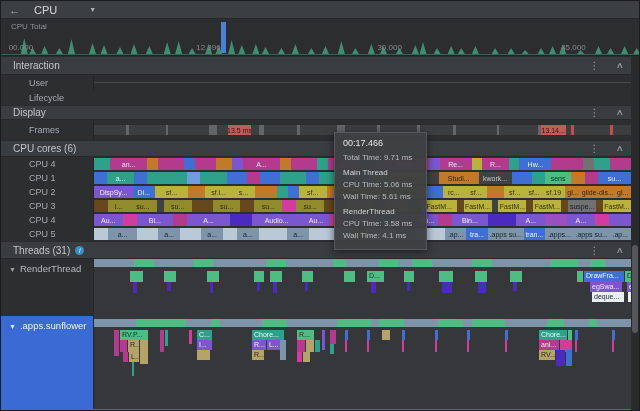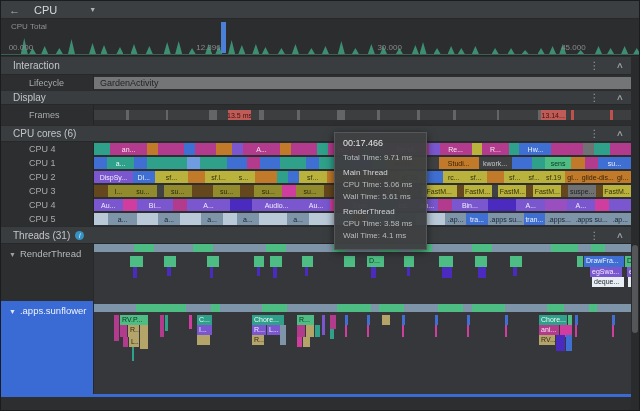--- a/index.html
+++ b/index.html
@@ -126,25 +126,28 @@
     <div class="marker" style="left: 34.5%;"></div>
   </div>
 
   <div class="hdr h19">
     <span>Interaction</span>
     <span class="hdr-icons">
       <span class="kebab">⋮</span>
       <span class="chev">∧</span>
     </span>
   </div>
+  <div class="row h15" style="height:15px">
+    <span class="lbl">User</span>
+    <div class="track">
+        <div class="uline"></div>
+      </div>
+  </div>
   <div class="row" style="height:15px">
     <span class="lbl">Lifecycle</span>
-    <div class="track">
-      <div class="bar-lc">GardenActivity</div>
-    </div>
   </div>
 
   <div class="hdr h15">
     <span>Display</span>
     <span class="hdr-icons">
       <span class="kebab">⋮</span>
       <span class="chev">∧</span>
     </span>
   </div>
   <div class="row fr" style="height:20px">

